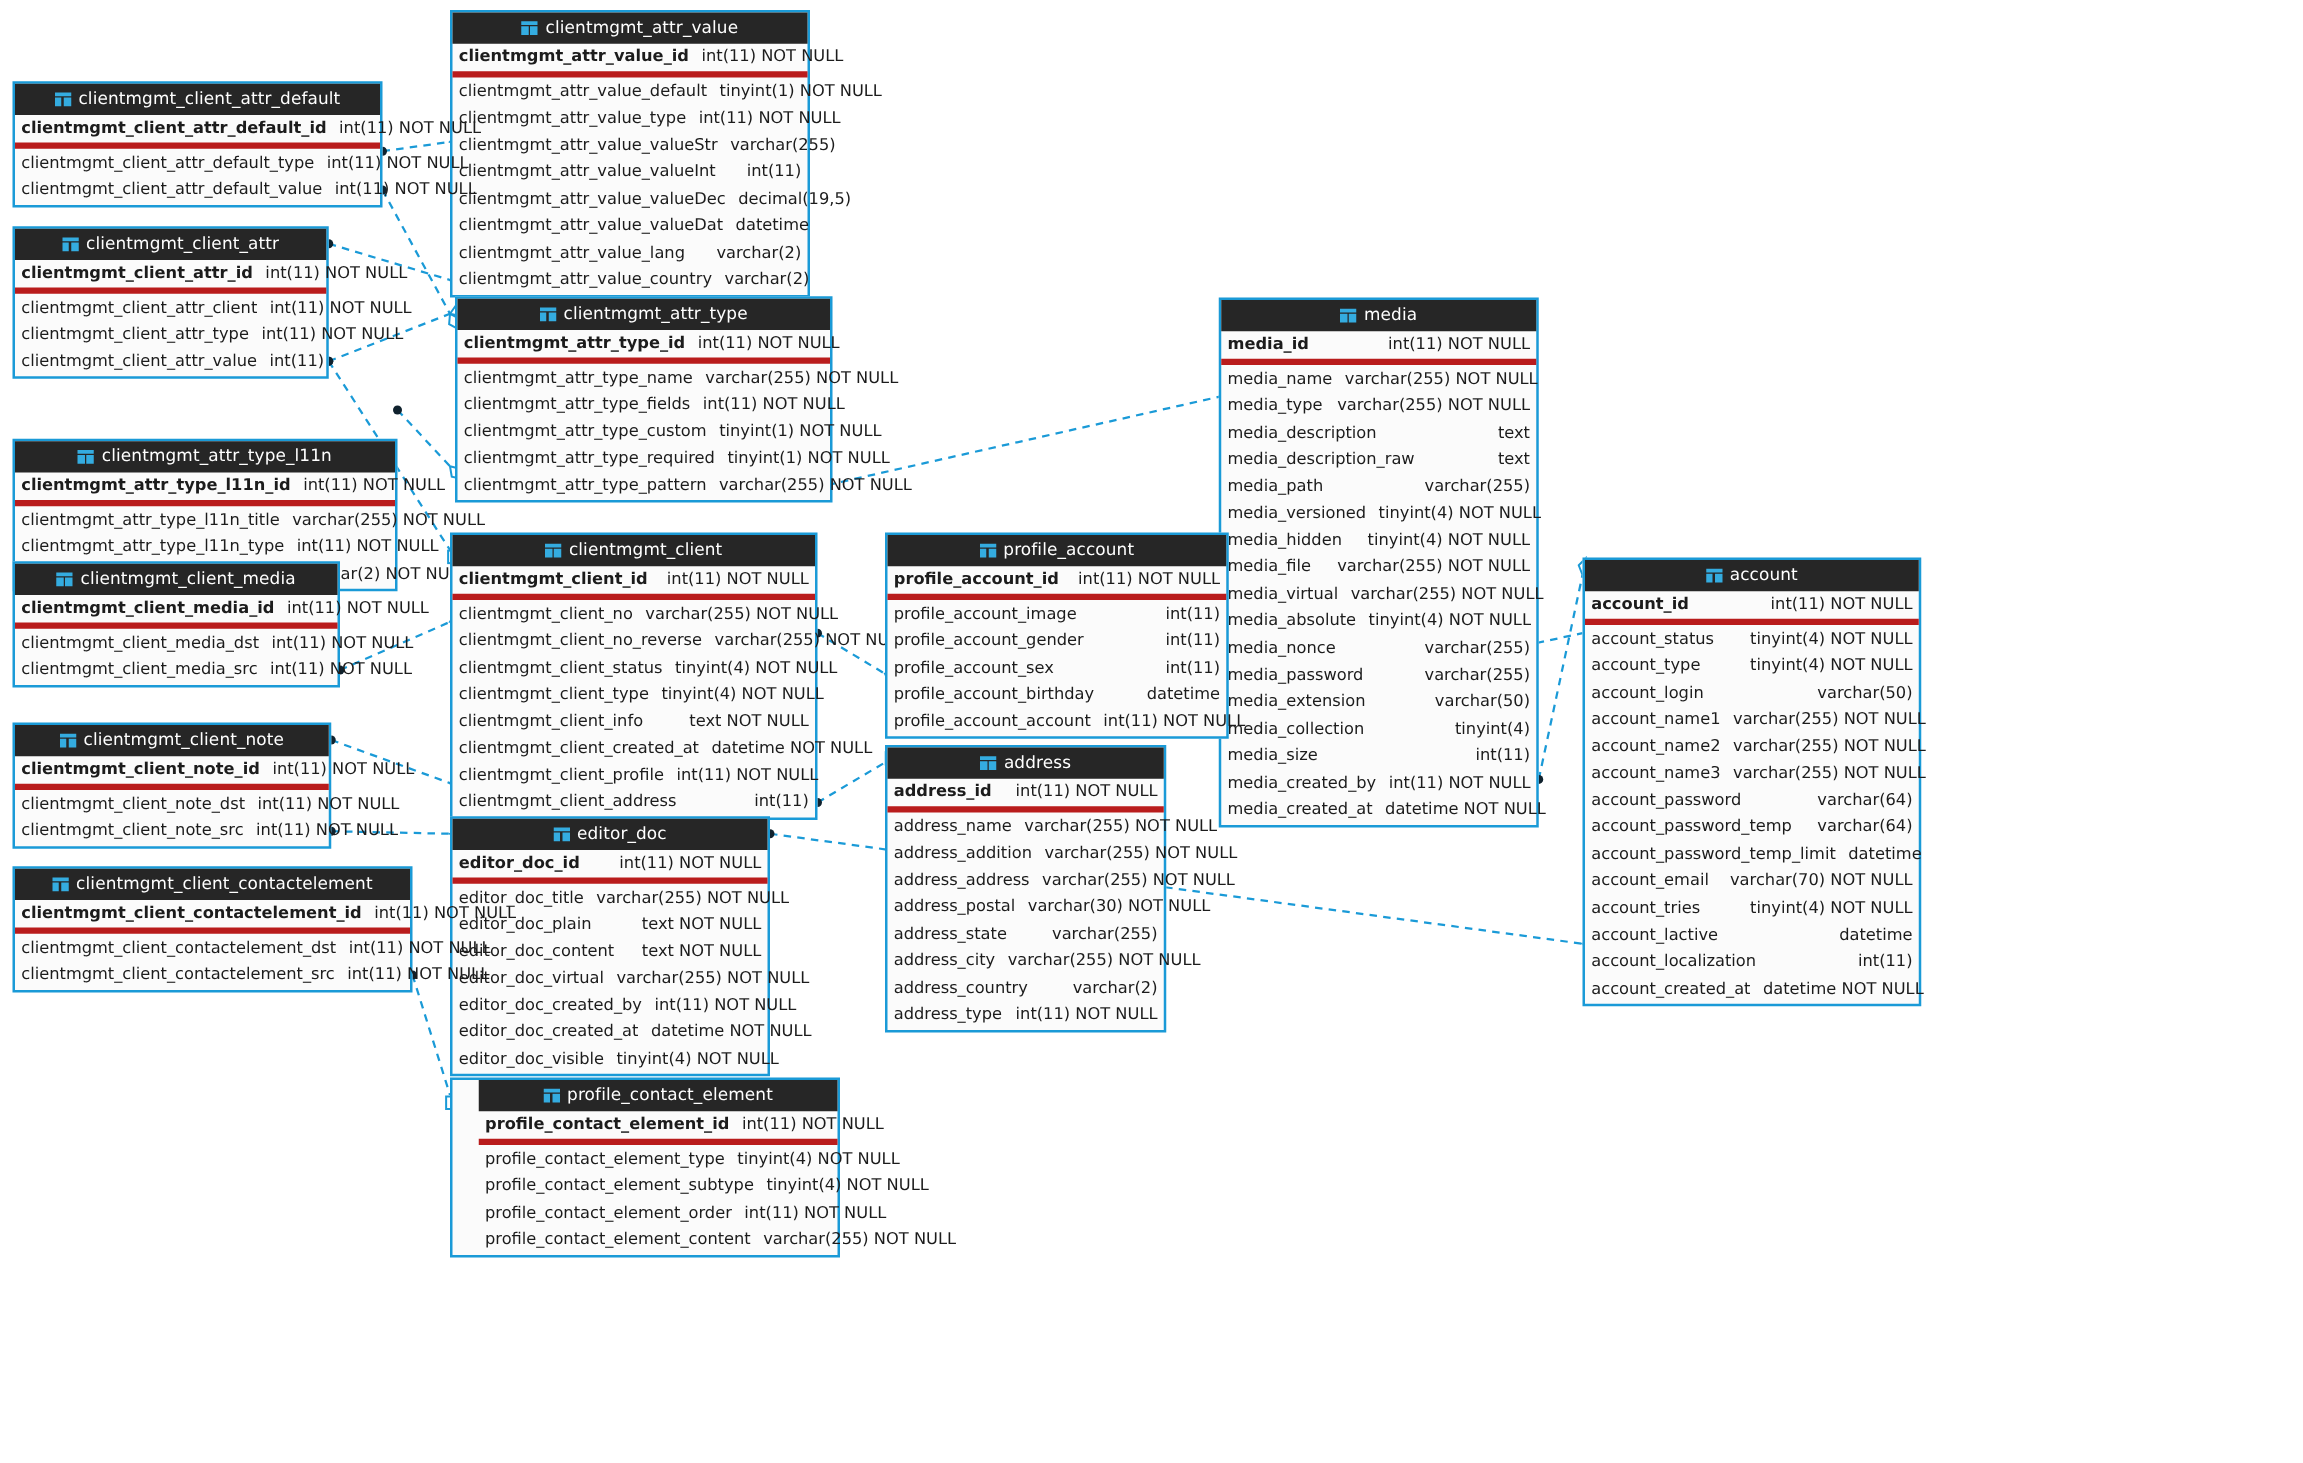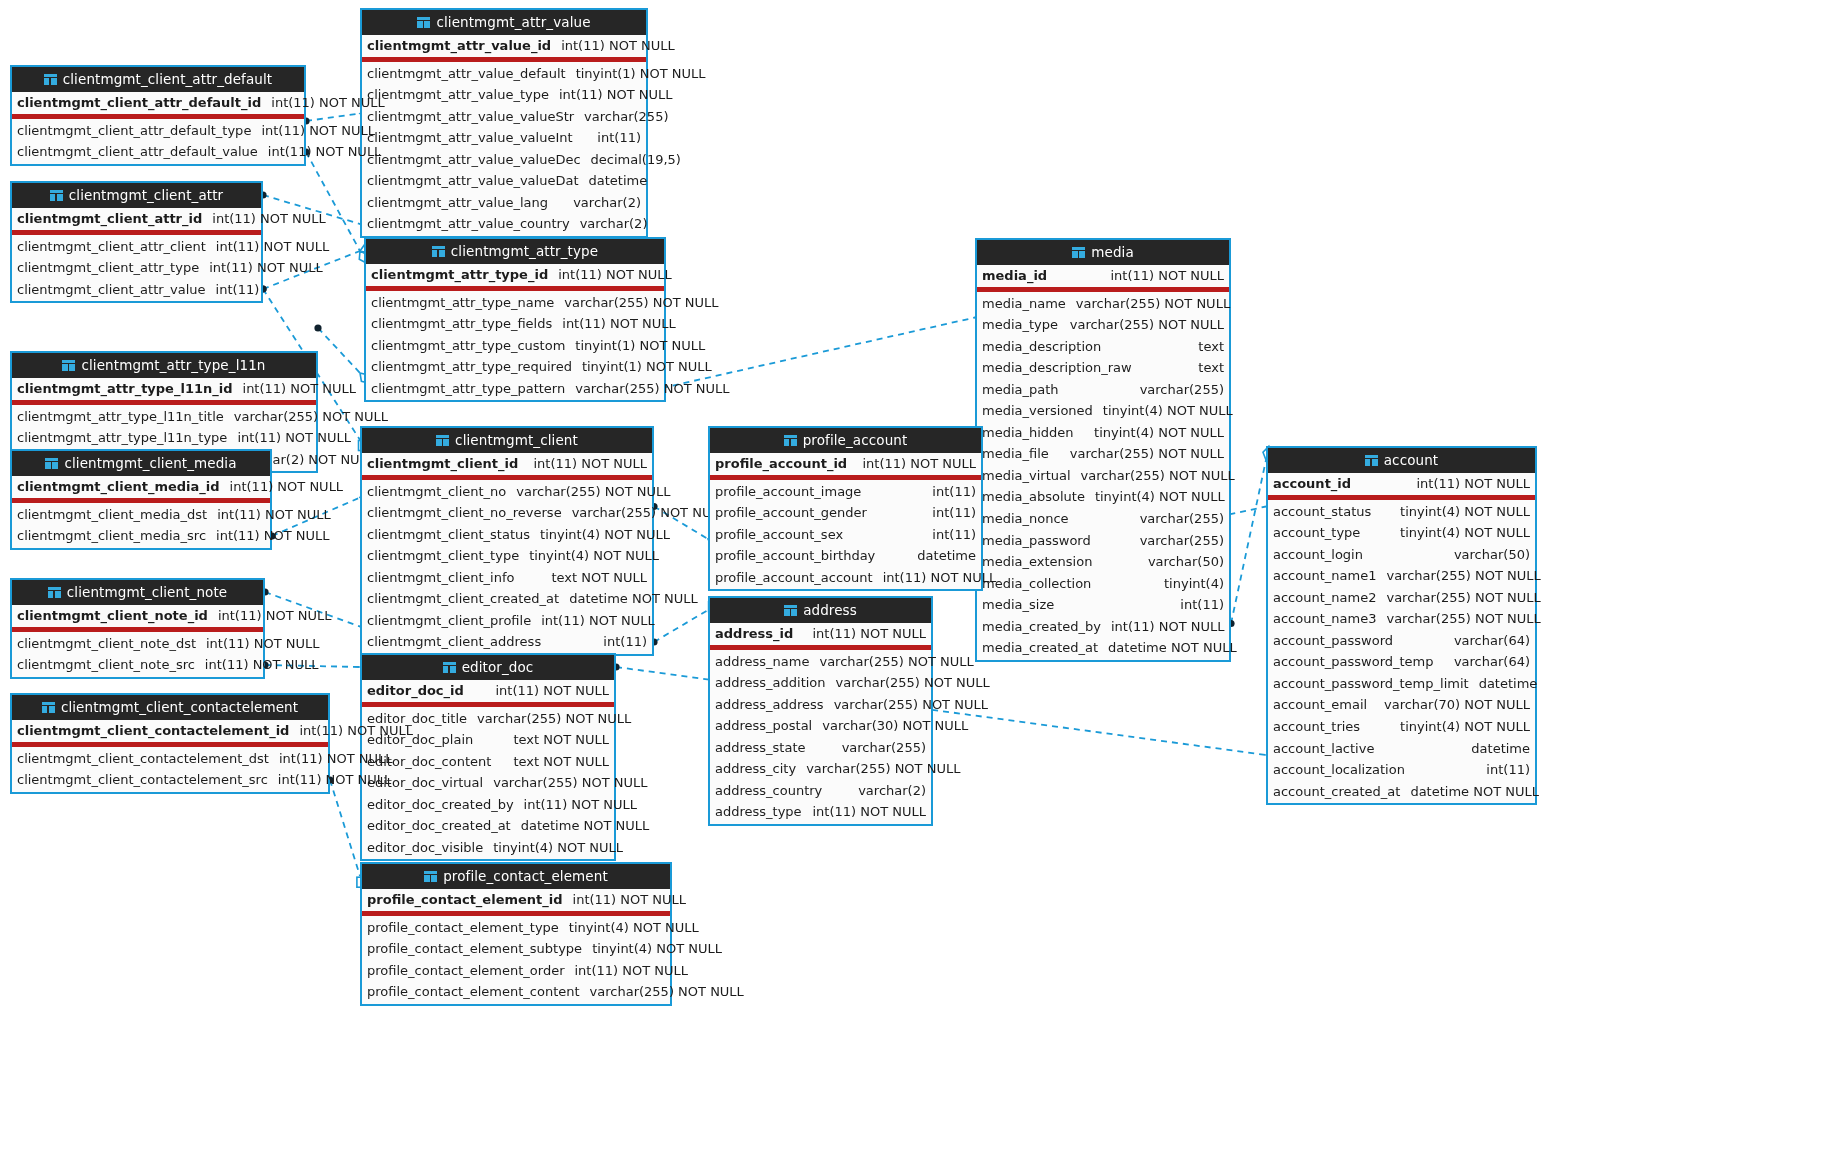--- a/index.html
+++ b/index.html
@@ -664,21 +664,21 @@
         <div class="row ">
           <span class="nm">clientmgmt_client_contactelement_dst</span>
           <span class="ty">int(11) NOT NULL</span>
         </div>
         <div class="row ">
           <span class="nm">clientmgmt_client_contactelement_src</span>
           <span class="ty">int(11) NOT NULL</span>
         </div>
       </div>
     </div>
-    <div class="tbl" style="left: 360px; top: 862px; width: 312px;">
+    <div class="tbl" style="left: 360px; top: 862px; width: 312px; padding-left: 21px;">
       <div class="tbl-title">
         <span class="tbl-icon">
           <i class="r1"></i>
           <i class="r2a"></i>
           <i class="r2b"></i>
         </span>
         <span>profile_contact_element</span>
       </div>
       <div class="row pk">
         <span class="nm">profile_contact_element_id</span>

